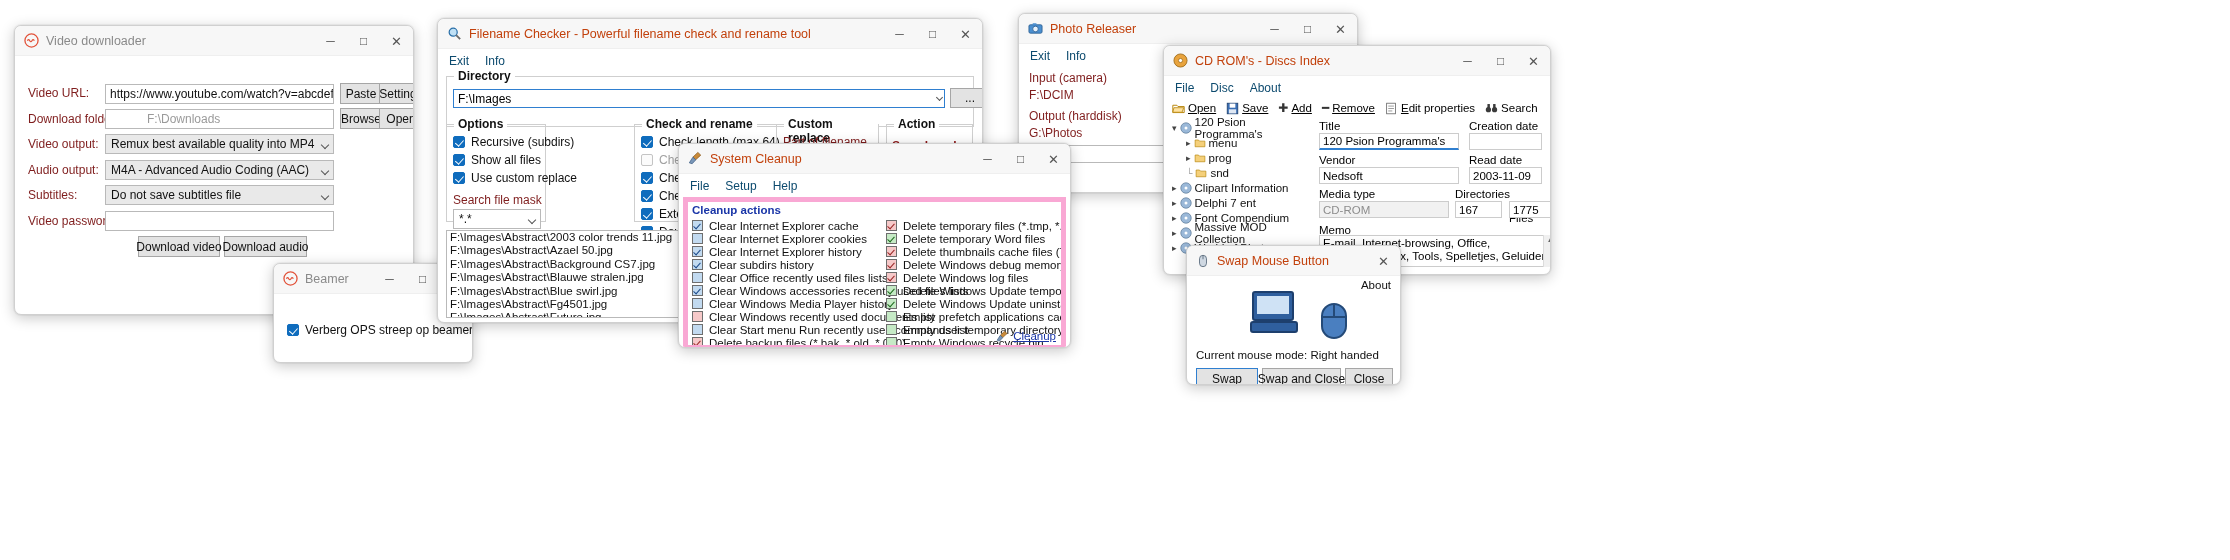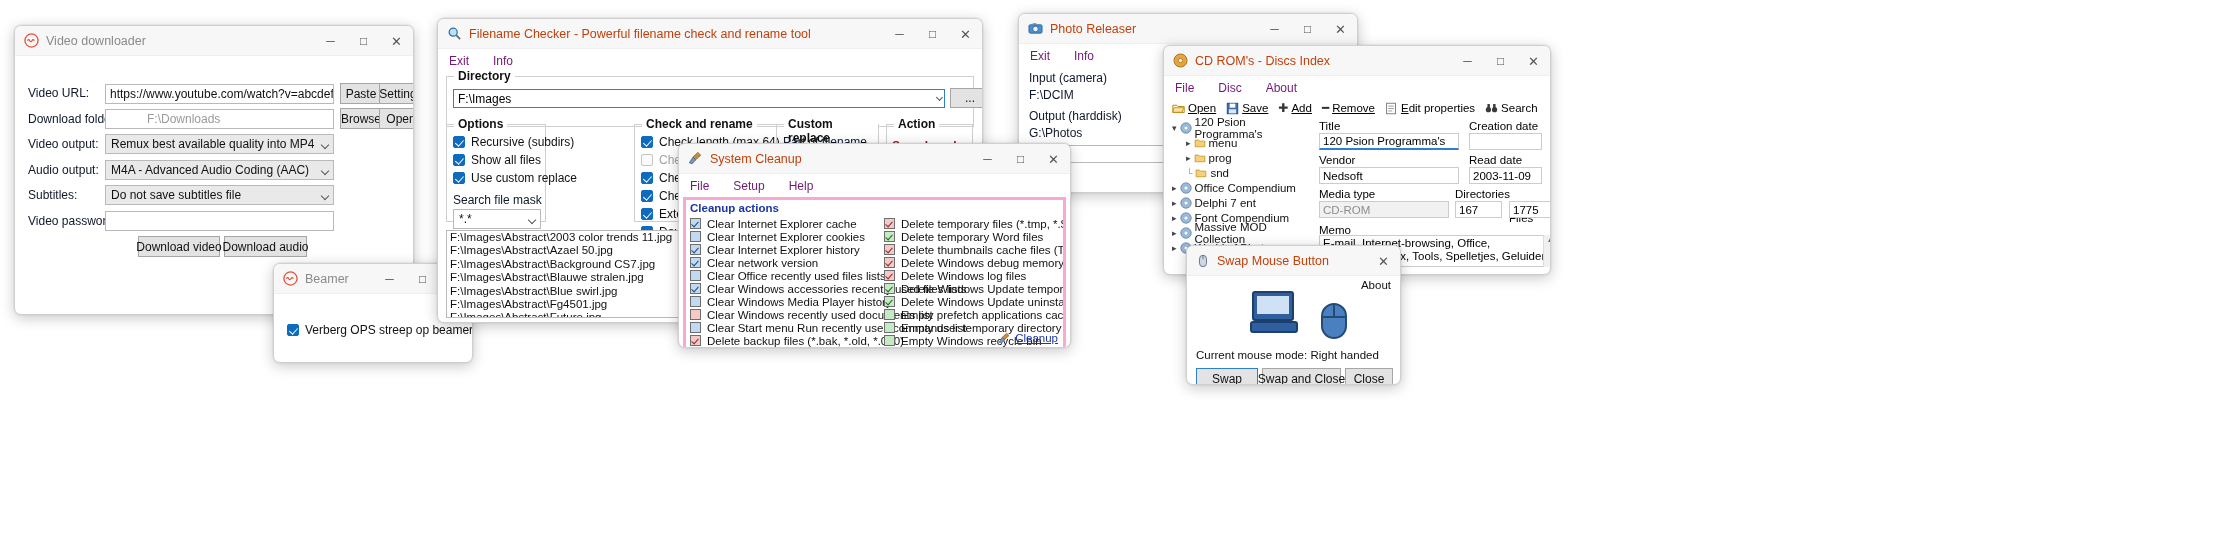--- a/index.html
+++ b/index.html
@@ -37,21 +37,21 @@
   }
   .tbar.grey .ttl { color: #8a8a8a; }
   .wbtns { position: absolute; right: 0; top: 0; height: 30px; display: flex; }
   .wbtn {
     width: 33px; height: 30px;
     display: flex; align-items: center; justify-content: center;
     font-size: 12px; color: #555; font-family: "Liberation Sans", sans-serif;
   }
   .wbtn.x { font-size: 13px; }
 
-  .menubar { display: flex; gap: 24px; padding: 5px 11px 4px 11px; font-size: 12px; color: #701a75; }
+  .menubar { display: flex; gap: 16px; padding: 5px 11px 4px 11px; font-size: 12px; color: #0c4a6e; }
   .menubar span { cursor: default; }
 
   
   .fld {
     border: 1px solid #b9b9b9; background: #fff; height: 20px;
     font-size: 12px; padding: 1px 4px; display: flex; align-items: center;
     color: #111; overflow: hidden; white-space: nowrap;
   }
   .fld.ph { color: #9a9a9a; padding-left: 41px; }
   .btn {
@@ -63,21 +63,21 @@
   .combo {
     border: 1px solid #b9b9b9; background: #e9e9e9; height: 20px;
     font-size: 12px; padding: 1px 16px 1px 5px; display: flex; align-items: center;
     position: relative; color: #111; white-space: nowrap; overflow: hidden;
   }
   .combo:after {
     content: ""; position: absolute; right: 5px; top: 7px;
     width: 5px; height: 5px; border-right: 1.3px solid #555; border-bottom: 1.3px solid #555;
     transform: rotate(45deg);
   }
-  .lbl { font-size: 12px; color: #0f172a; }
+  .lbl { font-size: 12px; color: #7f1d1d; }
   .lnk { color: #2b5fc4; text-decoration: underline; font-size: 12px; }
 
   
   .grp { position: absolute; border: 1px solid #cfcfcf; }
   .grp > .cap {
     position: absolute; top: -8px; left: 7px; background: #fff;
     padding: 0 4px; font-size: 12px; font-weight: bold; color: #111;
   }
 
   
@@ -368,39 +368,39 @@
         <div class="wbtn">□</div>
         <div class="wbtn x">✕</div>
       </div>
     </div>
     <div class="menubar">
       <span>File</span>
       <span>Setup</span>
       <span>Help</span>
     </div>
 
-    <div style="position:relative; height:153px; margin:0 4px; border:3px solid #f9a8d4; background:#fff; overflow:hidden;">
+    <div style="position:relative; height:153px; margin:0 4px; border:5px solid #f9a8d4; background:#fff; overflow:hidden;">
       <div style="position:absolute; left:4px; top:2px; font-size:11.5px; font-weight:bold; color:#1a36a8;">Cleanup actions</div>
 
       <div style="position:absolute; left:4px; top:17px;">
         <div class="ccb" style="height:13px;">
             <span class="box blue chk"></span>
             <span>Clear Internet Explorer cache</span>
           </div>
         <div class="ccb" style="height:13px;">
             <span class="box blue"></span>
             <span>Clear Internet Explorer cookies</span>
           </div>
         <div class="ccb" style="height:13px;">
             <span class="box blue chk"></span>
             <span>Clear Internet Explorer history</span>
           </div>
         <div class="ccb" style="height:13px;">
             <span class="box blue chk"></span>
-            <span>Clear network version</span>
+            <span>Clear subdirs history</span>
           </div>
         <div class="ccb" style="height:13px;">
             <span class="box blue"></span>
             <span>Clear Office recently used files lists</span>
           </div>
         <div class="ccb" style="height:13px;">
             <span class="box blue chk"></span>
             <span>Clear Windows accessories recently used files lists</span>
           </div>
         <div class="ccb" style="height:13px;">
@@ -590,21 +590,21 @@
                 <path d="M1.5 4h4.5l1.3 1.5H14.5V13H1.5z" fill="#f5d07a" stroke="#b8860b" stroke-width="0.9"></path>
               </svg></span>
           <span>snd</span>
         </div>
         <div style="display:flex;align-items:center;gap:3px;height:15px;">
           <span style="font-size:9px;color:#444;">▸</span>
           <span style="width:12px;height:12px;display:inline-block;"><svg width="12" height="12" viewBox="0 0 16 16">
                 <circle cx="8" cy="8" r="7" fill="#9ab8d8" stroke="#4a6a8a" stroke-width="0.8"></circle>
                 <circle cx="8" cy="8" r="2" fill="#fff"></circle>
               </svg></span>
-          <span>Office Compendium</span>
+          <span>Clipart Information</span>
         </div>
         <div style="display:flex;align-items:center;gap:3px;height:15px;">
           <span style="font-size:9px;color:#444;">▸</span>
           <span style="width:12px;height:12px;display:inline-block;"><svg width="12" height="12" viewBox="0 0 16 16">
                 <circle cx="8" cy="8" r="7" fill="#9ab8d8" stroke="#4a6a8a" stroke-width="0.8"></circle>
                 <circle cx="8" cy="8" r="2" fill="#fff"></circle>
               </svg></span>
           <span>Delphi 7 ent</span>
         </div>
         <div style="display:flex;align-items:center;gap:3px;height:15px;">

